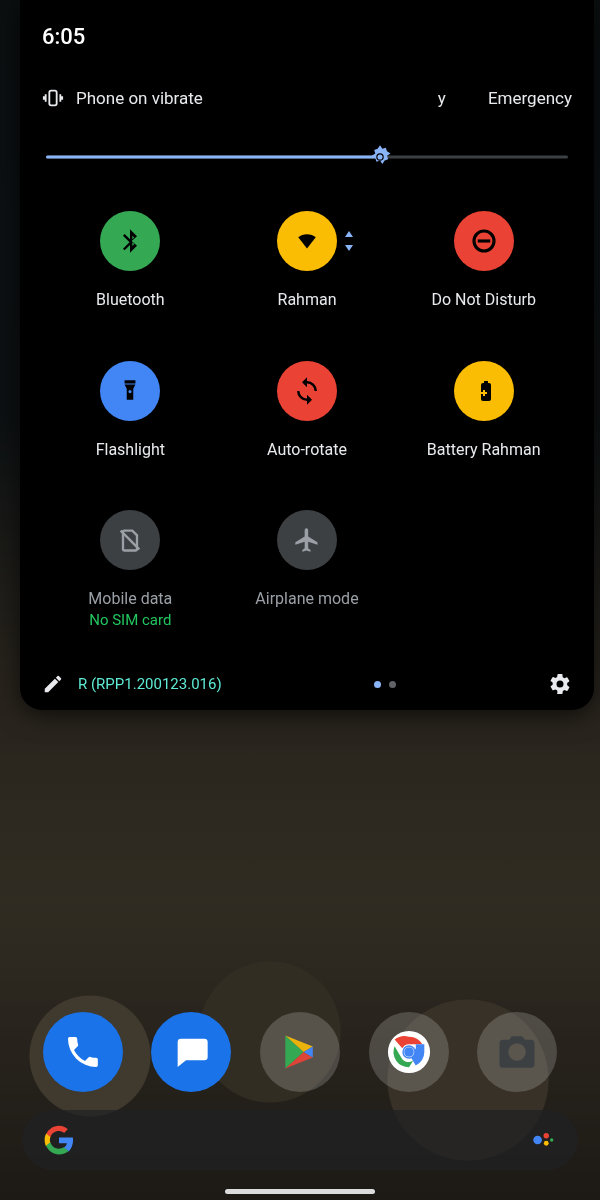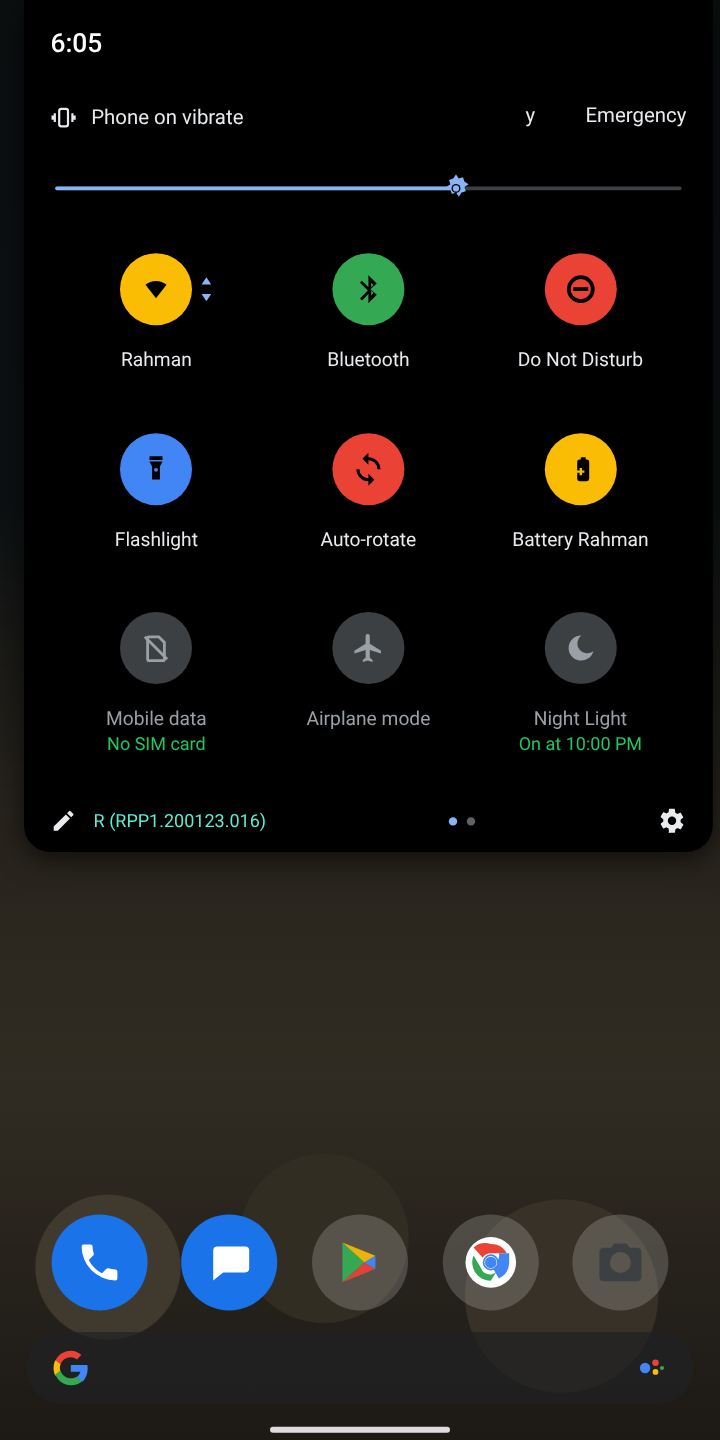--- a/index.html
+++ b/index.html
@@ -20,21 +20,21 @@
   
   .panel {
     position:absolute; left:20px; right:6px; top:0;
     background:#000; color:#e8eaed;
     border-radius:0 0 22px 22px;
     padding:24px 22px 14px 22px;
     box-shadow:0 6px 24px rgba(0,0,0,.6);
   }
   .clock { font-size:22px; font-weight:500; color:#fff; margin-bottom:38px; }
 
-  .status-row { display:flex; align-items:flex-start; justify-content:space-between; font-size:17px; color:#e8eaed; margin-bottom:30px; }
+  .status-row { display:flex; align-items:center; justify-content:space-between; font-size:17px; color:#e8eaed; margin-bottom:30px; }
   .status-left { display:flex; align-items:center; gap:12px; }
   .status-right { display:flex; align-items:center; gap:42px; }
 
   
   .bright-wrap { position:relative; height:36px; margin:0 4px 36px 4px; }
   .bright-track { position:absolute; left:0; right:0; top:50%; height:3px; transform:translateY(-50%); background:#3c4043; border-radius:2px; }
   .bright-fill  { position:absolute; left:0; top:50%; height:3px; transform:translateY(-50%); background:#8ab4f8; border-radius:2px; }
   .bright-thumb { position:absolute; top:50%; transform:translate(-50%,-50%); width:28px; height:28px; }
   .bright-thumb svg { display:block; }
 
@@ -113,41 +113,41 @@
       <svg width="28" height="28" viewBox="0 0 24 24">
         <path fill="#8ab4f8" d="M12 2l2 3 3-1 1 3 3 2-3 2 1 3-3 1-2 3-2-3-3 1-1-3-3-2 3-2-1-3 3-1z"></path>
         <circle cx="12" cy="12" r="3.2" fill="#000"></circle>
         <circle cx="12" cy="12" r="2.2" fill="#8ab4f8"></circle>
       </svg>
     </div>
   </div>
 
   <div class="tiles" id="tiles">
       <div class="tile">
+        <div class="circle c-green">
+          <svg width="28" height="28" viewBox="0 0 24 24" fill="#000">
+            <path d="M12 2v8.6L7.4 6 6 7.4 11.6 13 6 18.6 7.4 20 12 15.4V22l6-6-4.6-4L18 8l-6-6zm2 5.4L15.6 9 14 10.6V7.4zm0 9.2V13l1.6 1.6L14 16.6z"></path>
+          </svg>
+        </div>
+        <div class="label">Bluetooth</div>
+      </div>
+      <div class="tile">
         <div class="circle c-yellow">
           <svg width="30" height="30" viewBox="0 0 24 24">
             <path fill="#000" d="M12 18l7-9c-1.9-1.5-4.3-2.5-7-2.5S6.9 7.5 5 9l7 9z"></path>
           </svg>
           <span class="chevs">
             <svg viewBox="0 0 10 20" width="12" height="20">
               <path fill="#8ab4f8" d="M5 0l4 6H1zM5 20l4-6H1z"></path>
             </svg>
           </span>
         </div>
         <div class="label">Rahman</div>
       </div>
       <div class="tile">
-        <div class="circle c-green">
-          <svg width="28" height="28" viewBox="0 0 24 24" fill="#000">
-            <path d="M12 2v8.6L7.4 6 6 7.4 11.6 13 6 18.6 7.4 20 12 15.4V22l6-6-4.6-4L18 8l-6-6zm2 5.4L15.6 9 14 10.6V7.4zm0 9.2V13l1.6 1.6L14 16.6z"></path>
-          </svg>
-        </div>
-        <div class="label">Bluetooth</div>
-      </div>
-      <div class="tile">
         <div class="circle c-red">
           <svg width="30" height="30" viewBox="0 0 24 24" fill="none" stroke="#000" stroke-width="2.5">
             <circle cx="12" cy="12" r="8"></circle>
             <line x1="7" y1="12" x2="17" y2="12"></line>
           </svg>
         </div>
         <div class="label">Do Not Disturb</div>
       </div>
       <div class="tile">
         <div class="circle c-blue">
@@ -183,29 +183,20 @@
         <div class="label">Mobile data</div>
         <div class="sublabel">No SIM card</div>
       </div>
       <div class="tile disabled">
         <div class="circle c-grey">
           <svg width="28" height="28" viewBox="0 0 24 24" fill="#9aa0a6">
             <path d="M21 16v-2l-8-5V3.5a1.5 1.5 0 0 0-3 0V9l-8 5v2l8-2.5V19l-2 1.5V22l3.5-1 3.5 1v-1.5L13 19v-5.5l8 2.5z"></path>
           </svg>
         </div>
         <div class="label">Airplane mode</div>
-      </div>
-      <div class="tile disabled">
-        <div class="circle c-grey">
-          <svg width="28" height="28" viewBox="0 0 24 24" fill="#9aa0a6">
-            <path d="M12.3 3a9 9 0 1 0 8.7 11.3A7 7 0 0 1 12.3 3z"></path>
-          </svg>
-        </div>
-        <div class="label">Night Light</div>
-        <div class="sublabel">On at 10:00 PM</div>
       </div>
     </div>
 
   <div class="footer">
     <span>
       <svg width="22" height="22" viewBox="0 0 24 24" fill="#e8eaed">
           <path d="M3 17.25V21h3.75L17.81 9.94l-3.75-3.75L3 17.25zM20.71 7.04a1 1 0 0 0 0-1.41l-2.34-2.34a1 1 0 0 0-1.41 0l-1.83 1.83 3.75 3.75 1.83-1.83z"></path>
         </svg>
     </span>
     <span class="build">R (RPP1.200123.016)</span>

